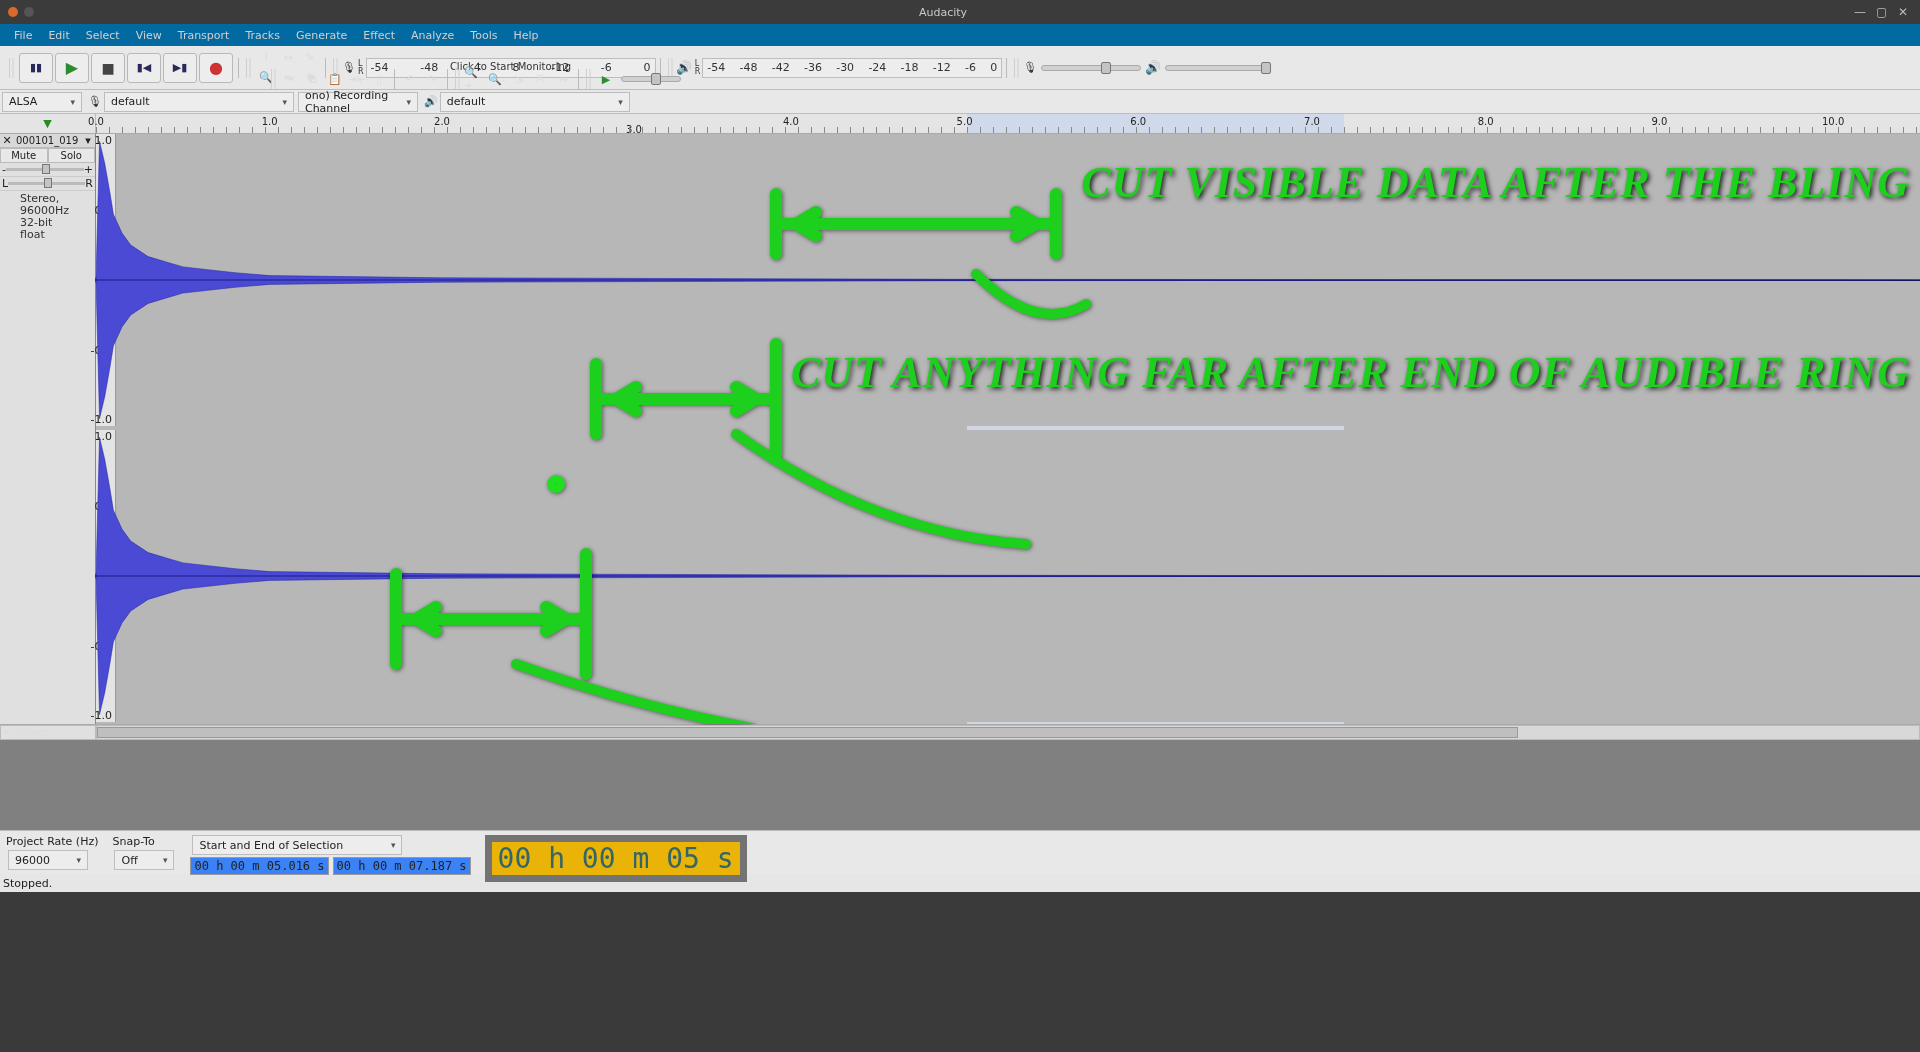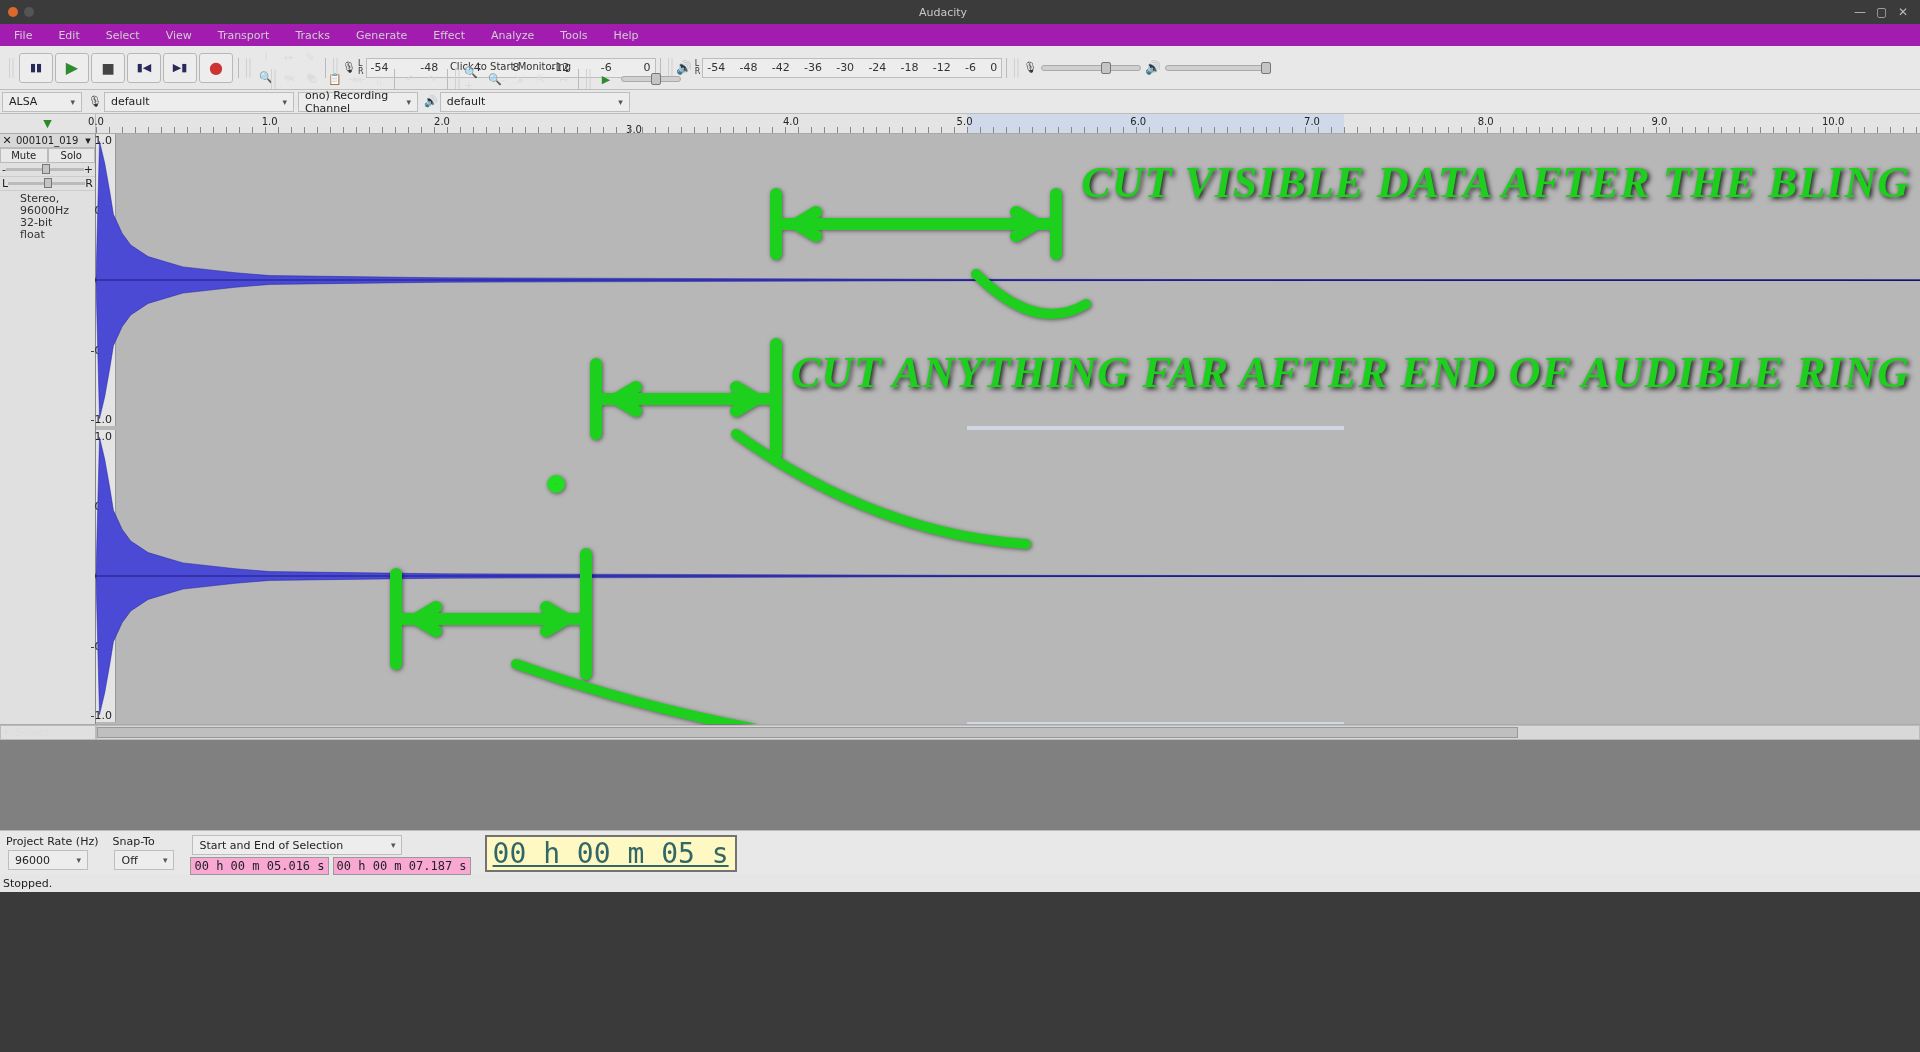--- a/index.html
+++ b/index.html
@@ -5,21 +5,21 @@
 * { box-sizing: border-box; margin: 0; padding: 0; font-family: "DejaVu Sans", "Liberation Sans", Arial, sans-serif; font-size: 11px; }
 body { background: #3a3a3a; color: #dcdcdc; width: 1920px; height: 1052px; overflow: hidden; }
 
 
 .titlebar { height: 24px; background: #3b3b3b; display: flex; align-items: center; padding: 0 8px; }
 .titlebar .dot { width: 10px; height: 10px; border-radius: 50%; background: #555; margin-right: 6px; }
 .titlebar .title { flex: 1; text-align: center; color: #c9c9c9; }
 .titlebar .winbtn { width: 14px; height: 14px; margin-left: 8px; color: #bbb; font-size: 12px; }
 
 
-.menubar { height: 22px; background: #a21caf; display: flex; align-items: center; padding: 0 6px; gap: 10px; }
+.menubar { height: 22px; background: #0369a1; display: flex; align-items: center; padding: 0 6px; gap: 0; }
 .menuitem { padding: 2px 8px; color: #cfcfcf; }
 
 
 .toolbars { background: #e8e8e8; }
 .tb-row { display: flex; align-items: center; height: 22px; border-bottom: 1px solid #bdbdbd; gap: 0; }
 .tb-grip { width: 6px; height: 20px; background: linear-gradient(to right,#d0d0d0 1px,transparent 1px,transparent 3px,#d0d0d0 4px,transparent 5px); margin: 0 3px; }
 .tb-btn { width: 34px; height: 30px; background: #ededed; border: 1px solid #b8b8b8; border-radius: 3px; display: inline-flex; align-items: center; justify-content: center; margin: 0 1px; }
 .tb-sbtn { width: 22px; height: 20px; display: inline-flex; align-items: center; justify-content: center; }
 .transport { display: flex; align-items: center; padding: 6px; border-bottom: 1px solid #bdbdbd; }
 .transport .tb-btn { width: 34px; height: 30px; }
@@ -72,22 +72,22 @@
 .track-bottom { height: 16px; display:flex; background:#e0e0e0; border-top:1px solid #aaa; }
 .track-bottom .selbtn { width:96px; border:1px solid #bbb; display:flex; align-items:center; padding-left:14px; font-size:10px; position:relative; }
 .track-bottom .selbtn::before { content:'▾'; position:absolute; left:3px; font-size:8px; }
 .hscroll { flex:1; background:#d8d8d8; border:1px solid #bbb; position:relative; }
 .hscroll .thumb { position:absolute; left:0; width:78%; top:1px; bottom:1px; background:#bfbfbf; border:1px solid #999; }
 
 
 .sel-toolbar { background:#e8e8e8; border-top:1px solid #bbb; display:flex; align-items:flex-start; padding:4px 6px; gap:14px; height:44px; color:#222; }
 .sel-group { display:flex; flex-direction:column; gap:2px; }
 .sel-head { font-size:11px; }
-.time-box { font-family: "DejaVu Sans Mono", monospace; background:#f9a8d4; border:1px solid #999; padding:1px 3px; font-size:12px; }
-.bigtime { font-family: "DejaVu Sans Mono", monospace; font-size: 28px; color:#366; background:#fef9c3; border:2px solid #737373; padding: 0 6px; text-decoration: underline; }
+.time-box { font-family: "DejaVu Sans Mono", monospace; background:#3b82f6; border:1px solid #999; padding:1px 3px; font-size:12px; }
+.bigtime { font-family: "DejaVu Sans Mono", monospace; font-size: 28px; color:#366; background:#eab308; border:7px solid #737373; padding: 0 6px; }
 
 .statusbar { height:18px; background:#e6e6e6; color:#222; padding:0 3px; display:flex; align-items:center; font-size:11px; }
 
 .sep { width:1px; height:20px; background:#bbb; margin:0 4px; }
 </style>
 </head>
 <body>
 
 <div class="titlebar">
   <span class="dot" style="background:#d96a2b"></span>

